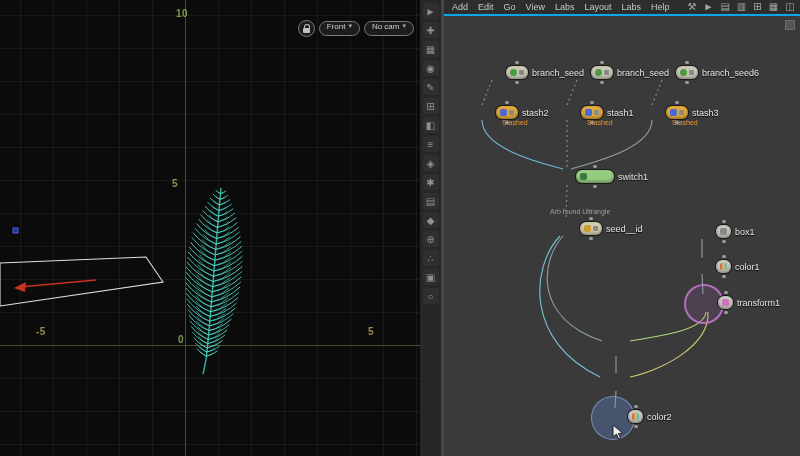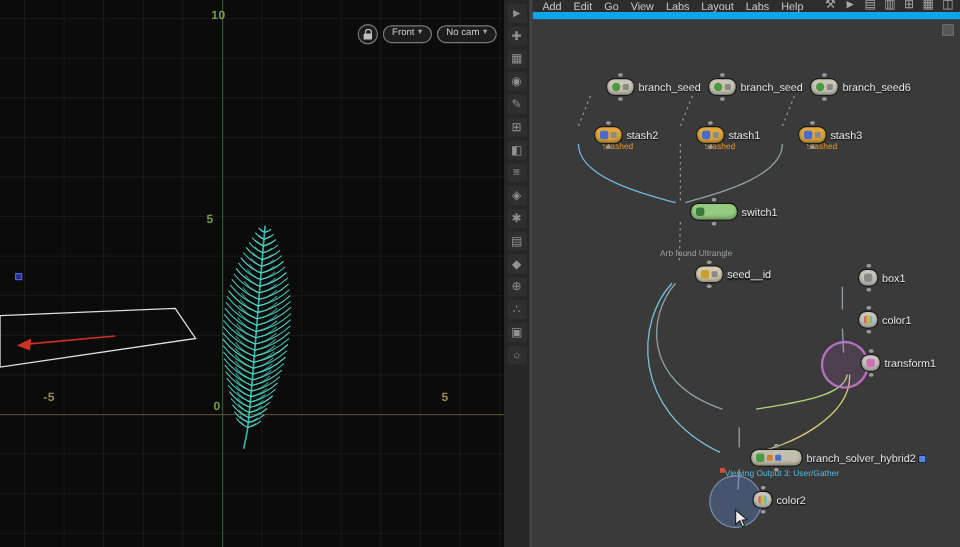--- a/index.html
+++ b/index.html
@@ -71,21 +71,21 @@
      border:2px solid rgba(200,120,210,.85);}
   .halo-blue{left:-9px;top:-14px;width:42px;height:42px;background:rgba(100,140,220,.32);
      border:1px solid rgba(150,175,220,.65);}
   .comment{position:absolute;left:106px;top:208px;font-size:7px;color:#9aa0a0;z-index:2;white-space:nowrap;}
   .pane-tab{position:absolute;right:5px;top:20px;width:8px;height:8px;background:#565656;border:1px solid #6a6a6a;}
   .cursor-svg{position:absolute;left:168px;top:424px;z-index:5;}
 
   
   .menubar{position:absolute;left:444px;top:0;width:356px;height:16px;background:#2d2d2d;
      display:flex;align-items:center;gap:10px;padding:0 8px;box-sizing:border-box;z-index:6;
-     border-bottom:6px solid #0ea5e9;}
+     border-bottom:2px solid #0ea5e9;}
   .menu-item{font-size:9px;color:#c9c9c9;cursor:pointer;}
   #menu-icons{display:flex;gap:7px;margin-left:8px;}
   .micon{font-size:10px;color:#a8a8a8;cursor:pointer;line-height:1;}
 </style>
 </head>
 <body>
 
 <div class="stage">
 
   <div class="viewport">
@@ -371,31 +371,20 @@
       <span class="nlabel">color1</span>
     </div>
     <div class="node" style="left:246px;top:296px">
       <div class="halo halo-purple"></div>
       <div class="nbody b-grey">
         <span class="chip c-pink"></span>
       </div>
       <span class="nlabel">transform1</span>
     </div>
 
-    <div class="node" style="left:154px;top:375px">
-      <div class="nbody b-solver" style="width:34px">
-        <span class="chip c-green"></span>
-        <span class="chip-sm c-orange"></span>
-        <span class="chip-sm c-blue"></span>
-      </div>
-      <span class="nlabel">branch_solver_hybrid2</span>
-      <span class="flag"></span>
-      <span class="dot-blue"></span>
-      <span class="info">Viewing Output 3: User/Gather</span>
-    </div>
 
     <div class="node" style="left:156px;top:410px">
       <div class="halo halo-blue"></div>
       <div class="nbody b-grey">
         <span class="chip c-rainbow"></span>
       </div>
       <span class="nlabel">color2</span>
     </div>
 
     <div class="pane-tab"></div>

